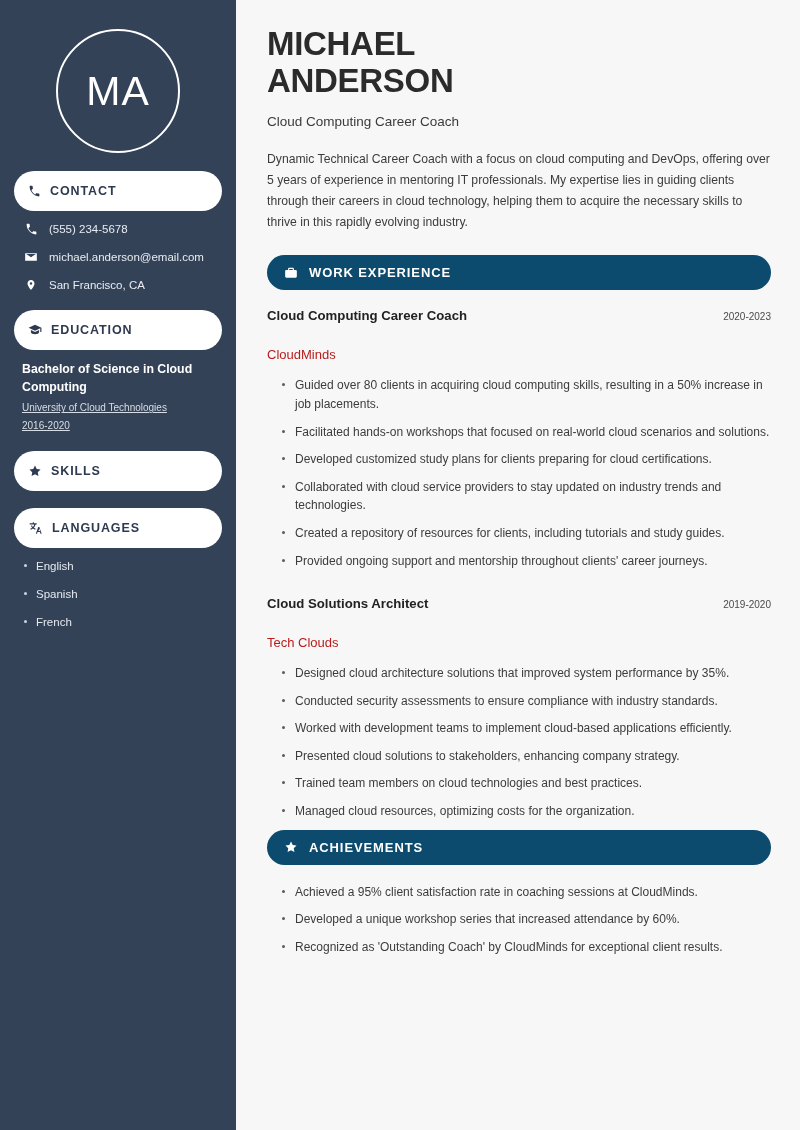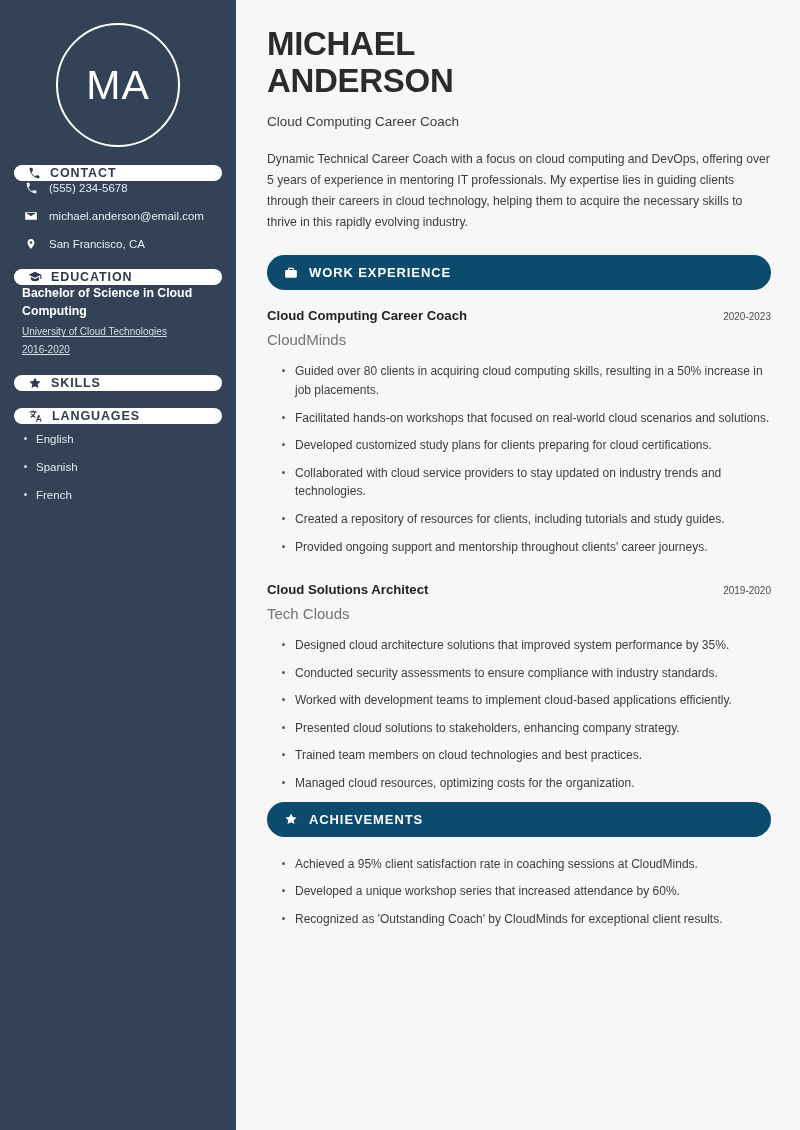--- a/index.html
+++ b/index.html
@@ -27,45 +27,46 @@
     min-width: 236px;
     background: #334257;
     color: #ffffff;
     padding: 0 14px;
     position: relative;
   }
 
   .avatar-wrap {
     display: flex;
     justify-content: center;
-    padding-top: 23px;
+    padding-top: 29px;
     padding-bottom: 18px;
   }
   .avatar {
     width: 124px;
     height: 124px;
     border-radius: 50%;
     border: 2px solid #ffffff;
     display: flex;
     align-items: center;
     justify-content: center;
     color: #ffffff;
     font-size: 41px;
     font-weight: 400;
     letter-spacing: 1px;
   }
 
   .pill {
     background: #ffffff;
     border-radius: 999px;
-    height: 16px;
+    height: 40px;
     display: flex;
     align-items: center;
     padding: 0 14px;
     gap: 9px;
+    margin-bottom: 11px;
   }
   .pill .pill-label {
     color: #2d3a4f;
     font-size: 12.5px;
     font-weight: bold;
     letter-spacing: 0.9px;
   }
   .pill .ico { display: flex; align-items: center; }
   .pill .ico svg { display: block; }
 
@@ -182,23 +183,23 @@
     font-size: 13.2px;
     font-weight: bold;
     color: #222222;
   }
   .job-dates {
     font-size: 10px;
     color: #4a4a4a;
     white-space: nowrap;
   }
   .job-company {
-    font-size: 15px;
-    color: #737373;
-    margin-top: 8px;
+    font-size: 13px;
+    color: #b91c1c;
+    margin-top: 24px;
   }
 
   .bullets { list-style: none; margin: 14px 0 0 0; padding: 0 0 0 14px; }
   .bullets li {
     position: relative;
     padding-left: 14px;
     font-size: 12px;
     color: #3c3c3c;
     line-height: 1.55;
     margin-bottom: 9px;

